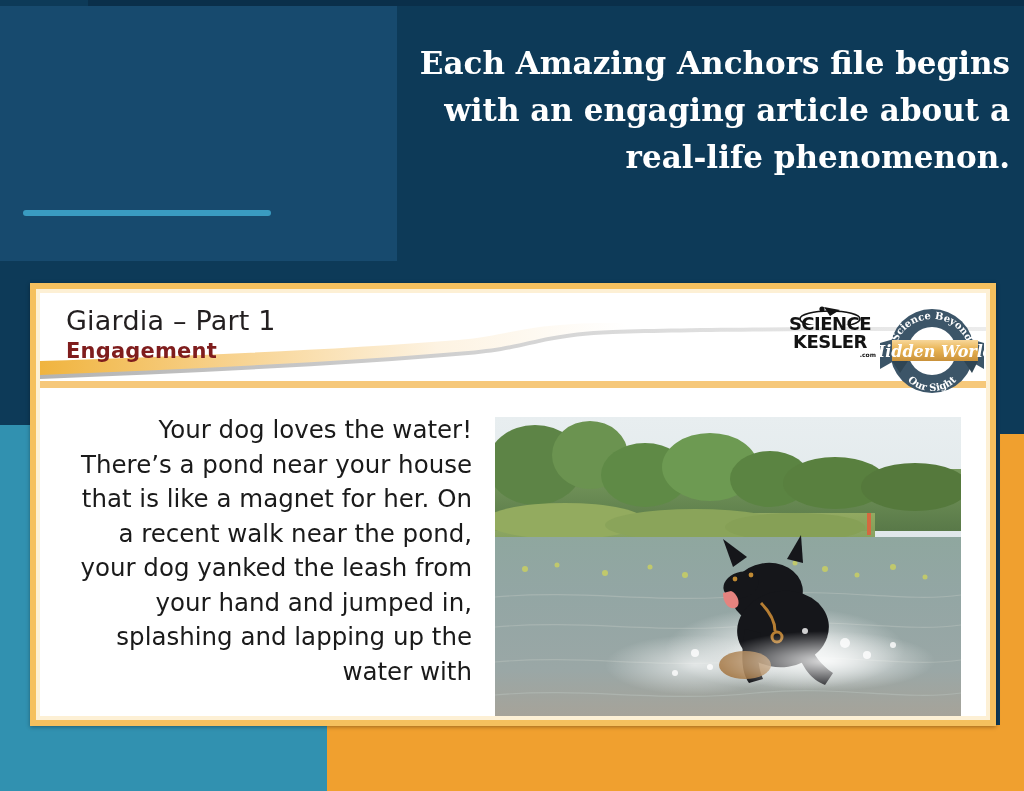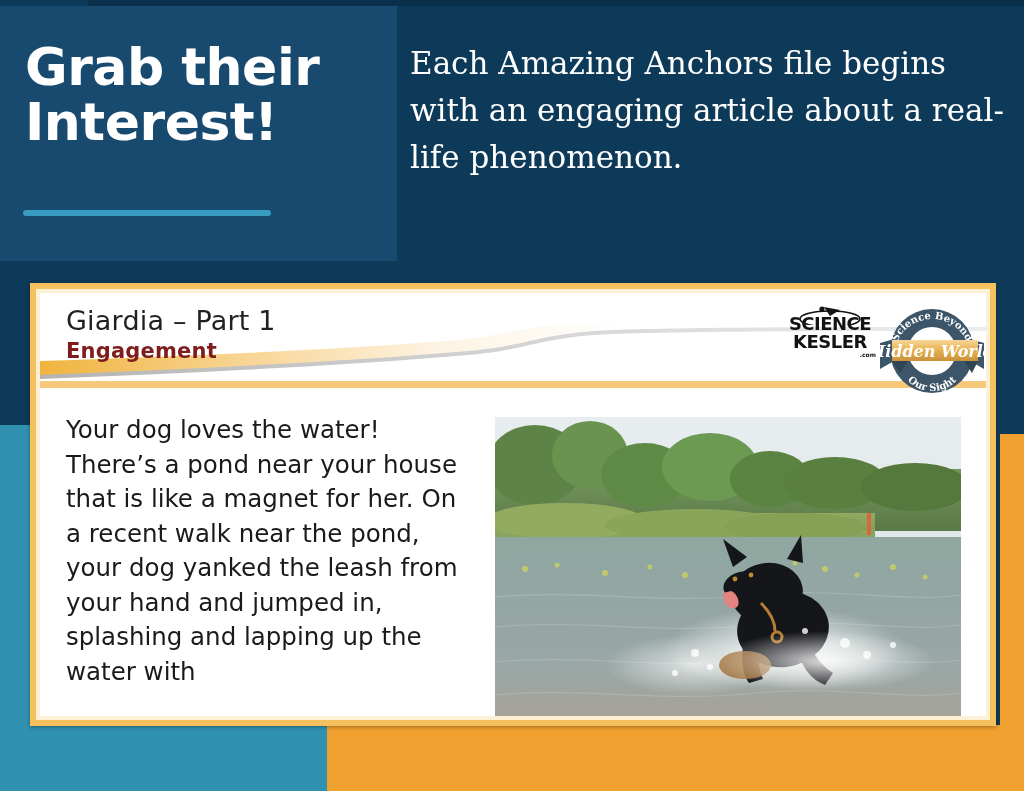--- a/index.html
+++ b/index.html
@@ -39,24 +39,24 @@
   .headline-rule{
     position:absolute;left:23px;top:210px;width:248px;height:6px;
     background:#3a9bc1;border-radius:3px;
   }
 
   
   .lead{
     position:absolute;left:410px;top:40px;width:600px;
     color:#ffffff;
     font-family:"DejaVu Serif", serif;
-    font-weight:400;
+    font-weight:700;
     font-size:31px;
     line-height:1.52;
-    text-align:left;
+    text-align:right;
   }
 
   
   .doc{
     position:absolute;left:30px;top:283px;width:966px;height:443px;
     background:#f5c05e;
     padding:6px;
     box-sizing:border-box;
     box-shadow:0 1px 4px rgba(0,0,0,.35);
   }
@@ -99,45 +99,41 @@
   .kesler-orbit{position:absolute;left:744px;top:12px;width:92px;height:20px;}
 
   .badge{position:absolute;left:838px;top:6px;width:108px;height:104px;}
   .badge svg{display:block;}
 
   
   .doc-body{position:absolute;left:0;top:96px;right:0;bottom:0;}
   .doc-text{
     position:absolute;left:26px;top:24px;width:406px;
     font-family:"DejaVu Sans", sans-serif;
-    font-size:24.5px;line-height:1.41;color:#1a1a1a;
+    font-size:24.5px;line-height:1.41;color:#1a1a1a;text-align:right;
   }
   .doc-photo{
     position:absolute;left:455px;top:28px;width:466px;height:310px;
     overflow:hidden;background:#8fa9b5;
   }
   .doc-photo svg{display:block;width:100%;height:100%;}
 </style>
 </head>
 <body>
 
 <div id="stage">
 
   <div class="bg-navy"></div>
   <div class="bg-topstrip"></div>
   <div class="bg-leftpanel"></div>
   <div class="bg-teal"></div>
   <div class="bg-teal-bottom"></div>
   <div class="bg-orange-bottom"></div>
   <div class="bg-orange-right"></div>
 
-  <div class="headline">
-    <span>Grab their</span>
-    <span class="l2">Interest!</span>
-  </div>
   <div class="headline-rule"></div>
 
   <div class="lead">Each Amazing Anchors file begins with an engaging article about a real-life phenomenon.</div>
 
   <div class="doc">
     <div class="doc-inner">
       <div class="doc-page">
 
         <div class="doc-header">
 

